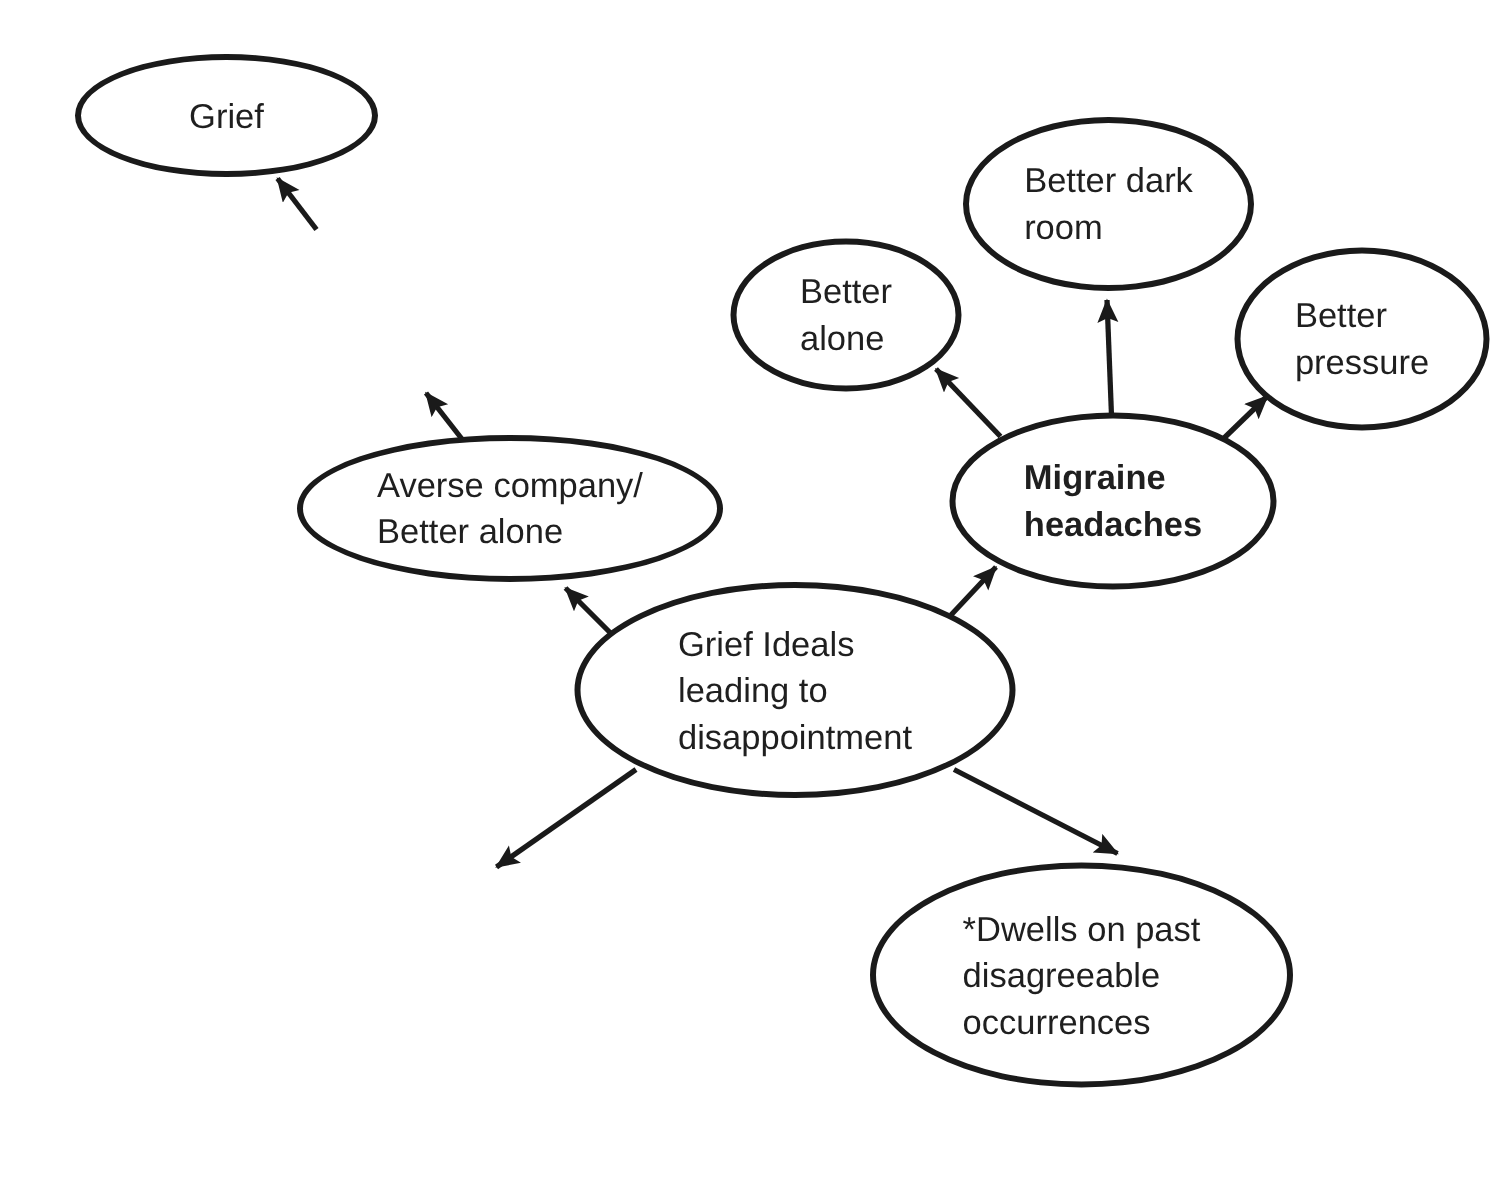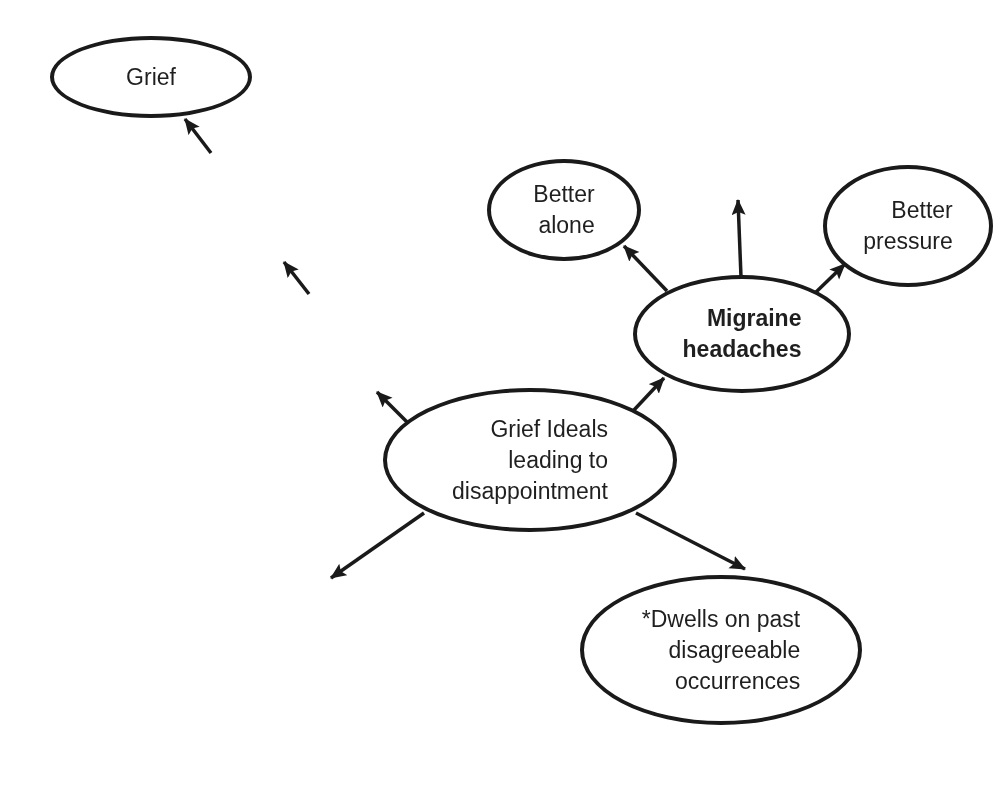--- a/index.html
+++ b/index.html
@@ -28,21 +28,21 @@
     border: 4px solid #1a1a1a;
     border-radius: 50%;
     background: #ffffff;
     display: flex;
     align-items: center;
     justify-content: center;
   }
   .node .label {
     display: block;
     white-space: pre-line;
-    text-align: right;
+    text-align: left;
     font-size: 23px;
     line-height: 31px;
     color: #1f1f1f;
   }
 </style>
 </head>
 <body>
 
 <div class="canvas">
 
@@ -61,20 +61,24 @@
     <line x1="667" y1="291" x2="624" y2="246" stroke="#1a1a1a" stroke-width="3.5" marker-end="url(#arrowhead)"></line>
     <line x1="741" y1="277" x2="738" y2="200" stroke="#1a1a1a" stroke-width="3.5" marker-end="url(#arrowhead)"></line>
     <line x1="814" y1="294" x2="845" y2="264" stroke="#1a1a1a" stroke-width="3.5" marker-end="url(#arrowhead)"></line>
   </svg>
 
   <div class="node" style="left:50px; top:36px; width:202px; height:82px;">
     <span class="label">Grief</span>
   </div>
 
 
+  <div class="node" style="left:198px; top:290px; width:284px; height:98px;">
+    <span class="label">Averse company/
+Better alone</span>
+  </div>
 
   <div class="node" style="left:383px; top:388px; width:294px; height:144px;">
     <span class="label">Grief Ideals
 leading to
 disappointment</span>
   </div>
 
 
   <div class="node" style="left:580px; top:575px; width:282px; height:150px;">
     <span class="label">*Dwells on past
@@ -85,19 +89,23 @@
   <div class="node" style="left:633px; top:275px; width:218px; height:118px;font-weight:bold;">
     <span class="label">Migraine
 headaches</span>
   </div>
 
   <div class="node" style="left:487px; top:159px; width:154px; height:102px;">
     <span class="label">Better
 alone</span>
   </div>
 
+  <div class="node" style="left:642px; top:78px; width:194px; height:116px;">
+    <span class="label">Better dark
+room</span>
+  </div>
 
   <div class="node" style="left:823px; top:165px; width:170px; height:122px;">
     <span class="label">Better
 pressure</span>
   </div>
 
 </div>
 
 </body></html>

